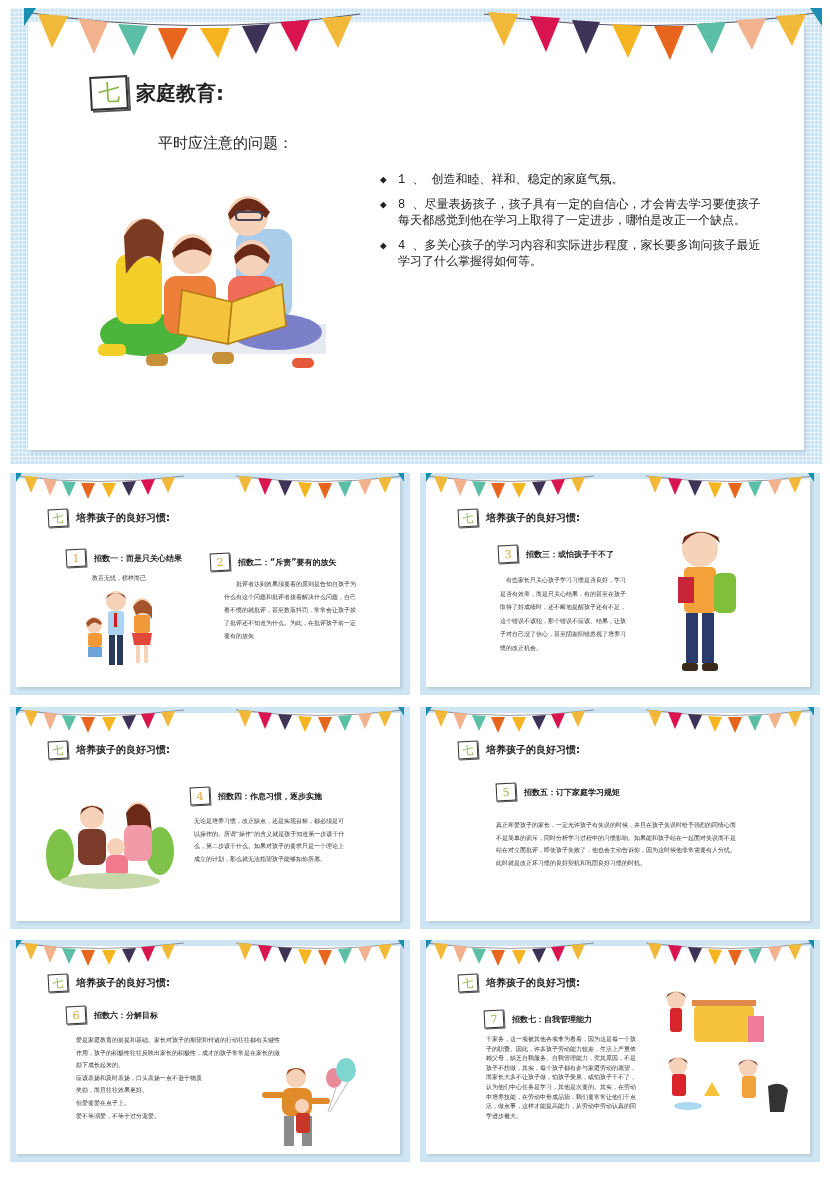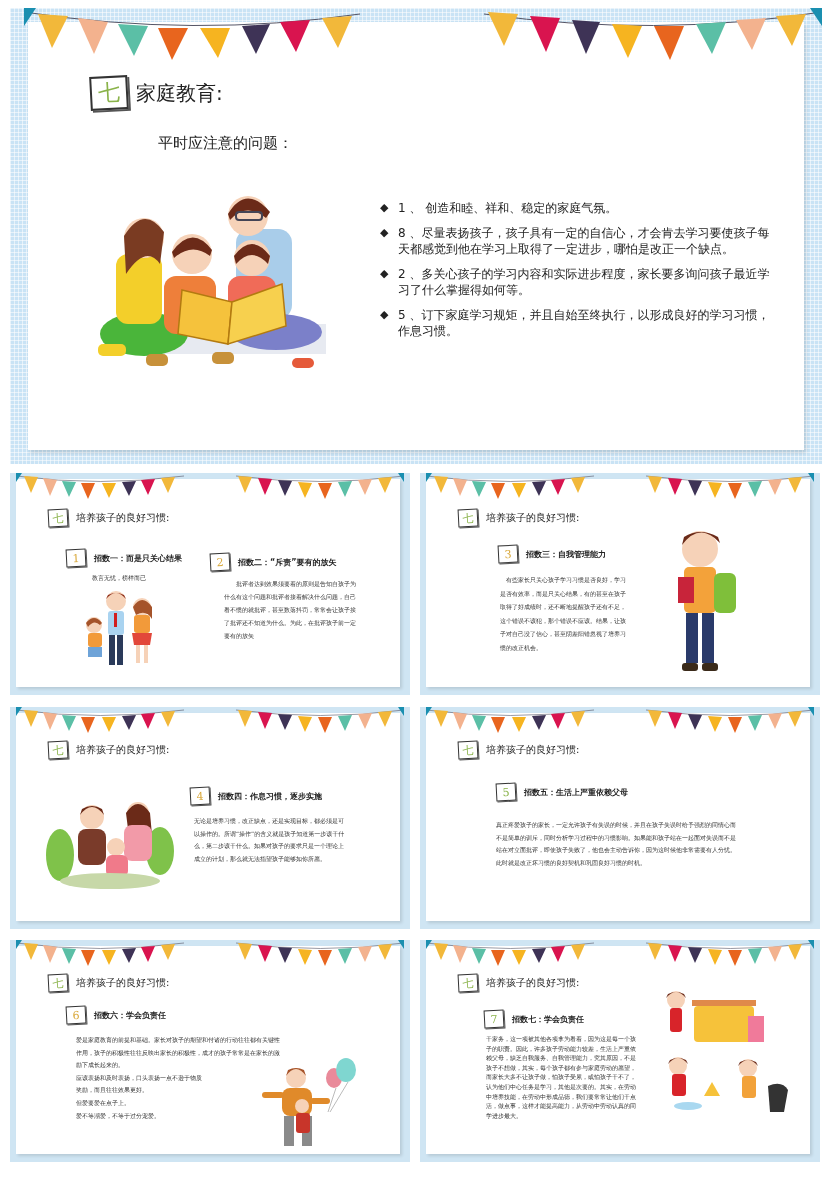--- a/index.html
+++ b/index.html
@@ -16,27 +16,27 @@
   .slide.small .paper{position:absolute;left:6px;top:6px;width:384px;height:208px;background:#fff;box-shadow:2px 2px 3px rgba(0,0,0,.12);}
 
   .bunting{position:absolute;top:0;height:60px;}
   .bunting svg{display:block;}
 
   .sec-head{position:absolute;display:flex;align-items:center;gap:8px;}
   .num-box{display:inline-flex;align-items:center;justify-content:center;border:2px solid #333;background:#fff;color:#8ab34a;font-family:"DejaVu Serif",serif;box-shadow:2px 2px 0 #555;transform:rotate(-3deg);}
   .big .num-box{width:38px;height:34px;font-size:22px;}
   .small .num-box{width:20px;height:18px;font-size:11px;border-width:1.5px;box-shadow:1px 1px 0 #555;}
   .num-box.amber{color:#d9a83a;}
-  .sec-title{font-weight:normal;color:#222;}
+  .sec-title{font-weight:bold;color:#222;}
   .big .sec-title{font-size:20px;}
   .small .sec-title{font-size:10px;text-align:right;}
 
   .subtitle{position:absolute;font-weight:normal;font-size:15px;}
 
-  .bullets{position:absolute;left:370px;top:192px;width:390px;list-style:none;}
+  .bullets{position:absolute;left:370px;top:164px;width:390px;list-style:none;font-family:Liberation Mono, monospace;}
   .bullets li{position:relative;padding-left:18px;font-size:12px;line-height:16.5px;margin-bottom:8px;color:#222;}
   .bullets li::before{content:"◆";position:absolute;left:0;top:0;font-size:11px;}
 
   .tip-head{position:absolute;display:flex;align-items:center;gap:8px;}
   .tip-head .label{font-weight:bold;font-size:8px;}
   .tip-body{position:absolute;font-size:6px;line-height:10px;color:#333;}
 
   .illus{position:absolute;}
 </style>
 </head>
@@ -103,22 +103,21 @@
       <rect x="12" y="160" width="28" height="12" rx="5" fill="#f3cf2a"></rect>
       <rect x="60" y="170" width="22" height="12" rx="5" fill="#c7913a"></rect>
       <rect x="126" y="168" width="22" height="12" rx="5" fill="#c7913a"></rect>
       <rect x="206" y="174" width="22" height="10" rx="5" fill="#e55a3a"></rect>
     </svg>
   </div>
 
   <ul class="bullets">
     <li>1 、 创造和睦、祥和、稳定的家庭气氛。</li>
     <li>8 、尽量表扬孩子，孩子具有一定的自信心，才会肯去学习要使孩子每天都感觉到他在学习上取得了一定进步，哪怕是改正一个缺点。</li>
-    <li>2 、多关心孩子的学习内容和实际进步程度，家长要多询问孩子最近学习了什么掌握得如何等。</li>
-    <li>5 、订下家庭学习规矩，并且自始至终执行，以形成良好的学习习惯，作息习惯。</li>
+    <li>4 、多关心孩子的学习内容和实际进步程度，家长要多询问孩子最近学习了什么掌握得如何等。</li>
   </ul>
 </div>
 
 <div class="slide small" style="left:10px;top:473px;">
   <div class="paper"></div>
   <div class="bunting" style="left:6px;">
     <svg width="170" height="30" viewBox="0 0 170 30">
         <path d="M0 3 Q85 14 168 3" stroke="#556" stroke-width=".6" fill="none"></path>
         <polygon points="0,0 6,0 0,9" fill="#1a8fb0"></polygon>
         <polygon points="8,3 22,4 15,20" fill="#f2b83a"></polygon>
@@ -210,21 +209,21 @@
         <polygon points="142,5 156,4 149,20" fill="#f2b83a"></polygon>
         <polygon points="162,0 168,0 168,9" fill="#1a8fb0"></polygon>
       </svg>
   </div>
   <div class="sec-head" style="left:38px;top:36px;">
     <span class="num-box">七</span>
     <span class="sec-title">培养孩子的良好习惯:</span>
   </div>
   <div class="tip-head" style="left:78px;top:72px;">
     <span class="num-box amber">3</span>
-    <span class="label">招数三：自我管理能力</span>
+    <span class="label">招数三：或怕孩子干不了</span>
   </div>
   <div class="tip-body" style="left:80px;top:100px;width:126px;line-height:13.5px;text-indent:1em;">有些家长只关心孩子学习习惯是否良好，学习是否有效率，而是只关心结果，有的甚至在孩子取得了好成绩时，还不断地提醒孩子还有不足，这个错误不该犯，那个错误不应该。结果，让孩子对自己没了信心，甚至阴差阳错忽视了培养习惯的改正机会。</div>
   <div class="illus" style="left:250px;top:52px;width:72px;height:150px;">
     <svg width="72" height="150" viewBox="0 0 72 150">
       <circle cx="30" cy="24" r="18" fill="#f6d2b8"></circle>
         <path d="M12 20 Q30 -4 50 18 L48 12 Q30 2 14 12Z" fill="#6b2a18"></path>
       <rect x="14" y="42" width="32" height="46" rx="5" fill="#f3a23a"></rect>
       <rect x="44" y="48" width="22" height="40" rx="6" fill="#7fbf3a"></rect>
       <rect x="8" y="52" width="16" height="26" fill="#c8243a"></rect>
       <rect x="16" y="88" width="12" height="50" fill="#2a3a6a"></rect>
@@ -320,21 +319,21 @@
         <polygon points="142,5 156,4 149,20" fill="#f2b83a"></polygon>
         <polygon points="162,0 168,0 168,9" fill="#1a8fb0"></polygon>
       </svg>
   </div>
   <div class="sec-head" style="left:38px;top:34px;">
     <span class="num-box">七</span>
     <span class="sec-title">培养孩子的良好习惯:</span>
   </div>
   <div class="tip-head" style="left:76px;top:76px;">
     <span class="num-box">5</span>
-    <span class="label">招数五：生活上严重依赖父母</span>
+    <span class="label">招数五：订下家庭学习规矩</span>
   </div>
   <div class="tip-body" style="left:76px;top:112px;width:244px;line-height:12.5px;">真正疼爱孩子的家长，一定允许孩子有失误的时候，并且在孩子失误时给予强烈的同情心而不是简单的训斥，同时分析学习过程中的习惯影响。如果能和孩子站在一起面对失误而不是站在对立面批评，即使孩子失败了，他也会主动告诉你，因为这时候他非常需要有人分忧。此时就是改正坏习惯的良好契机和巩固良好习惯的时机。</div>
 </div>
 
 <div class="slide small" style="left:10px;top:940px;">
   <div class="paper"></div>
   <div class="bunting" style="left:6px;">
     <svg width="170" height="30" viewBox="0 0 170 30">
         <path d="M0 3 Q85 14 168 3" stroke="#556" stroke-width=".6" fill="none"></path>
         <polygon points="0,0 6,0 0,9" fill="#1a8fb0"></polygon>
@@ -361,21 +360,21 @@
         <polygon points="142,5 156,4 149,20" fill="#f2b83a"></polygon>
         <polygon points="162,0 168,0 168,9" fill="#1a8fb0"></polygon>
       </svg>
   </div>
   <div class="sec-head" style="left:38px;top:34px;">
     <span class="num-box">七</span>
     <span class="sec-title">培养孩子的良好习惯:</span>
   </div>
   <div class="tip-head" style="left:56px;top:66px;">
     <span class="num-box amber">6</span>
-    <span class="label">招数六：学会负责任</span>
+    <span class="label">招数六：分解目标</span>
   </div>
   <div class="tip-body" style="left:66px;top:94px;width:270px;line-height:12.6px;">
     <div>爱是家庭教育的前提和基础。家长对孩子的期望和付诸的行动往往都有关键性</div>
     <div>作用，孩子的积极性往往反映出家长的积极性，成才的孩子常常是在家长的激</div>
     <div>励下成长起来的。</div>
     <div>应该表扬和及时表扬，口头表扬一点不逊于物质</div>
     <div>奖励，而且往往效果更好。</div>
     <div>但爱要爱在点子上。</div>
     <div>爱不等溺爱，不等于过分宠爱。</div>
   </div>
@@ -427,21 +426,21 @@
         <polygon points="142,5 156,4 149,20" fill="#f2b83a"></polygon>
         <polygon points="162,0 168,0 168,9" fill="#1a8fb0"></polygon>
       </svg>
   </div>
   <div class="sec-head" style="left:38px;top:34px;">
     <span class="num-box">七</span>
     <span class="sec-title">培养孩子的良好习惯:</span>
   </div>
   <div class="tip-head" style="left:64px;top:70px;">
     <span class="num-box">7</span>
-    <span class="label">招数七：学会负责任</span>
+    <span class="label">招数七：自我管理能力</span>
   </div>
   <div class="tip-body" style="left:66px;top:94px;width:150px;line-height:9.6px;font-size:6px;">干家务，这一项被其他各项拿为看着，因为这是每一个孩子的职责。因此，许多孩子劳动能力较差，生活上严重依赖父母，缺乏自我服务、自我管理能力，究其原因，不是孩子不想做，其实，每个孩子都有参与家庭劳动的愿望，而家长大多不让孩子做，怕孩子受累，或怕孩子干不了，认为他们中心任务是学习，其他是次要的。其实，在劳动中培养技能，在劳动中形成品德，我们要常常让他们干点活，做点事，这样才能提高能力，从劳动中劳动认真的同学进步最大。</div>
   <div class="illus" style="left:228px;top:46px;width:160px;height:150px;">
     <svg width="160" height="150" viewBox="0 0 160 150">
       <rect x="46" y="20" width="60" height="36" rx="4" fill="#f6c23a"></rect>
         <rect x="44" y="14" width="64" height="6" fill="#e08a4a"></rect>
         <rect x="100" y="30" width="16" height="26" fill="#f07a9a"></rect>
       <circle cx="28" cy="14" r="9" fill="#f6d2b8"></circle>
         <path d="M18 12 Q28 0 38 12 L36 8 Q28 4 20 8Z" fill="#6b2a18"></path>
         <rect x="22" y="22" width="12" height="24" rx="3" fill="#d8242a"></rect>

